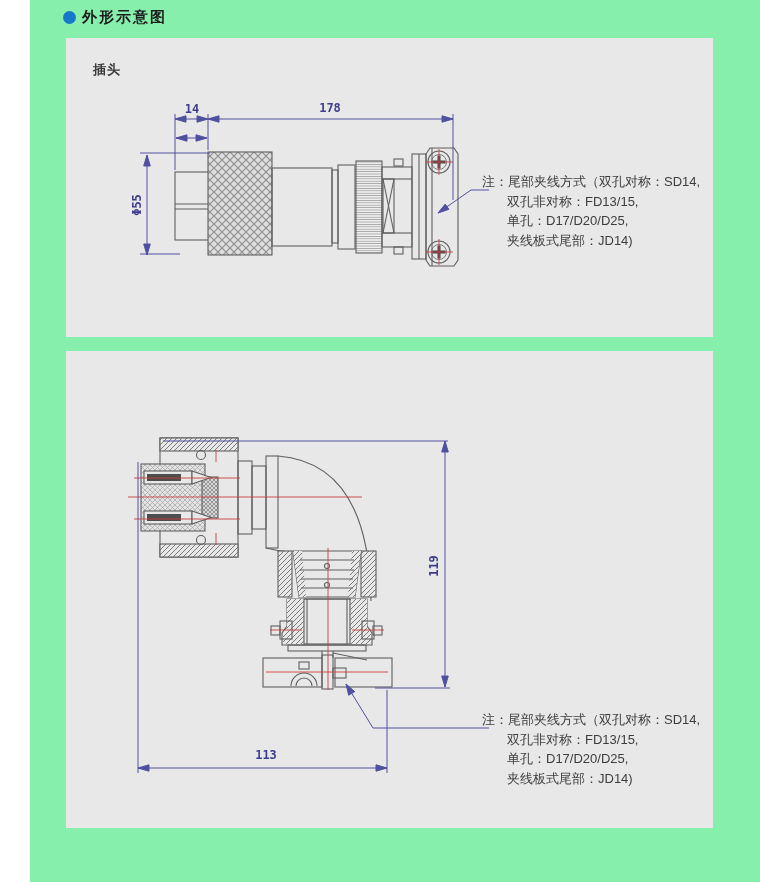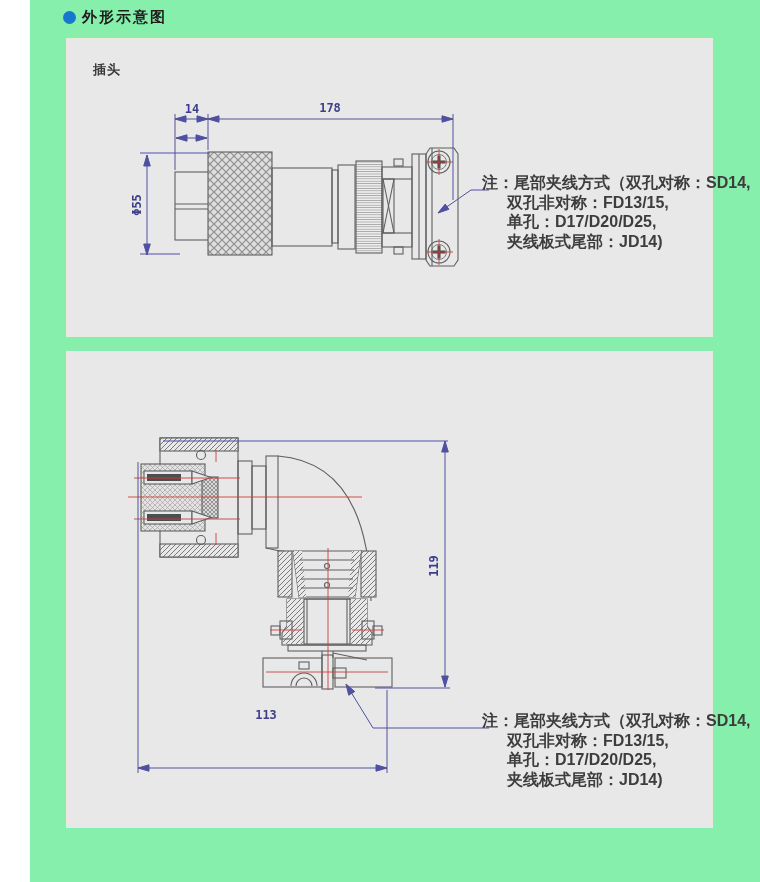--- a/index.html
+++ b/index.html
@@ -29,21 +29,21 @@
     white-space:nowrap; letter-spacing:1px;
   }
   svg.drawing { position:absolute; left:0; top:0; }
   .dim-label {
     position:absolute; font-size:12px; font-weight:bold; color:#3d3d8d;
     text-align:center; white-space:nowrap;
     font-family:"DejaVu Sans Mono","DejaVu Sans",monospace;
   }
   .dim-label.vert { transform:rotate(-90deg); }
   .note-line {
-    position:absolute; font-size:16px; font-weight:bold; color:#3d3d3d;
+    position:absolute; font-size:13px; font-weight:normal; color:#3d3d3d;
     white-space:nowrap;
   }
   .right-edge {
     position:absolute; right:2px; top:0; width:1px; height:100%;
     background:#e2e2e2;
   }
 </style>
 </head>
 <body>
 
@@ -229,21 +229,21 @@
       <line x1="357" y1="690" x2="357" y2="773"></line>
       <line x1="108" y1="768" x2="357" y2="768"></line>
       <polygon points="108,768 119,764.8 119,771.2"></polygon>
       <polygon points="357,768 346,764.8 346,771.2"></polygon>
       <polyline points="459,728 343,728 316,684" fill="none"></polyline>
       <polygon points="316,684 318.7,695.2 324.7,691.6"></polygon>
     </g>
   </svg>
 
   <span class="dim-label vert" style="left:387px; top:559px; width:34px;">119</span>
-  <span class="dim-label" style="left:220px; top:708px; width:32px;">113</span>
+  <span class="dim-label" style="left:220px; top:748px; width:32px;">113</span>
 
   <span class="note-line" style="left:452px; top:711px;">注：尾部夹线方式（双孔对称：SD14,</span>
   <span class="note-line" style="left:477px; top:731px;">双孔非对称：FD13/15,</span>
   <span class="note-line" style="left:477px; top:750px;">单孔：D17/D20/D25,</span>
   <span class="note-line" style="left:477px; top:770px;">夹线板式尾部：JD14)</span>
 
   <div class="right-edge"></div>
 </div>
 
 </body></html>

